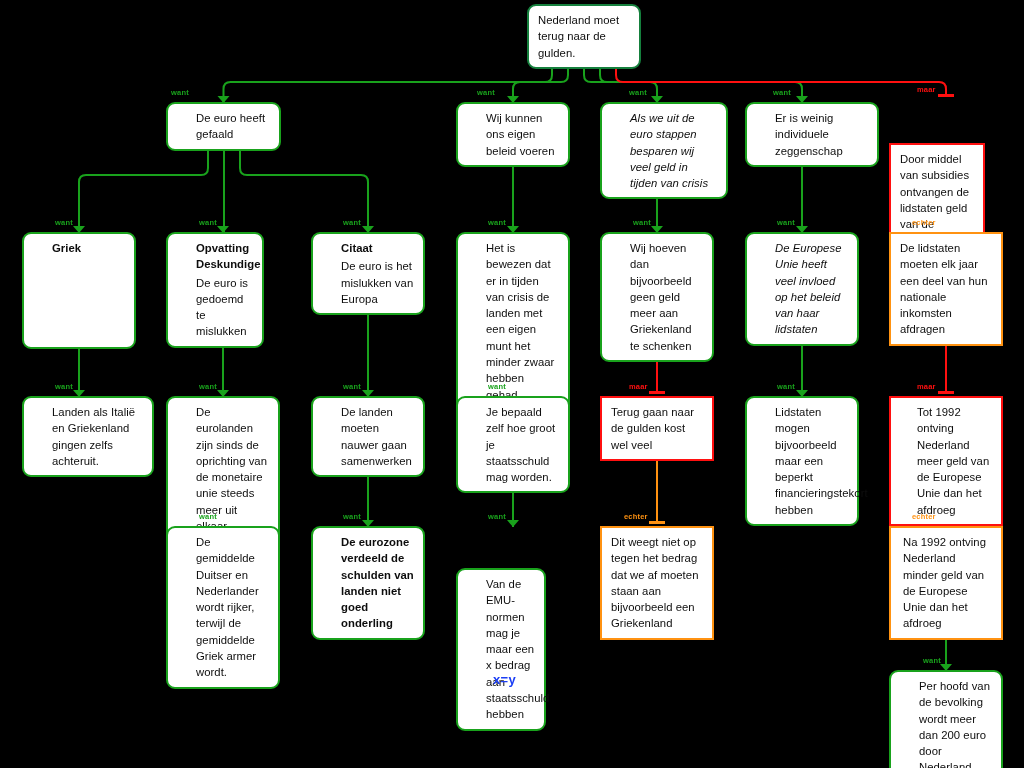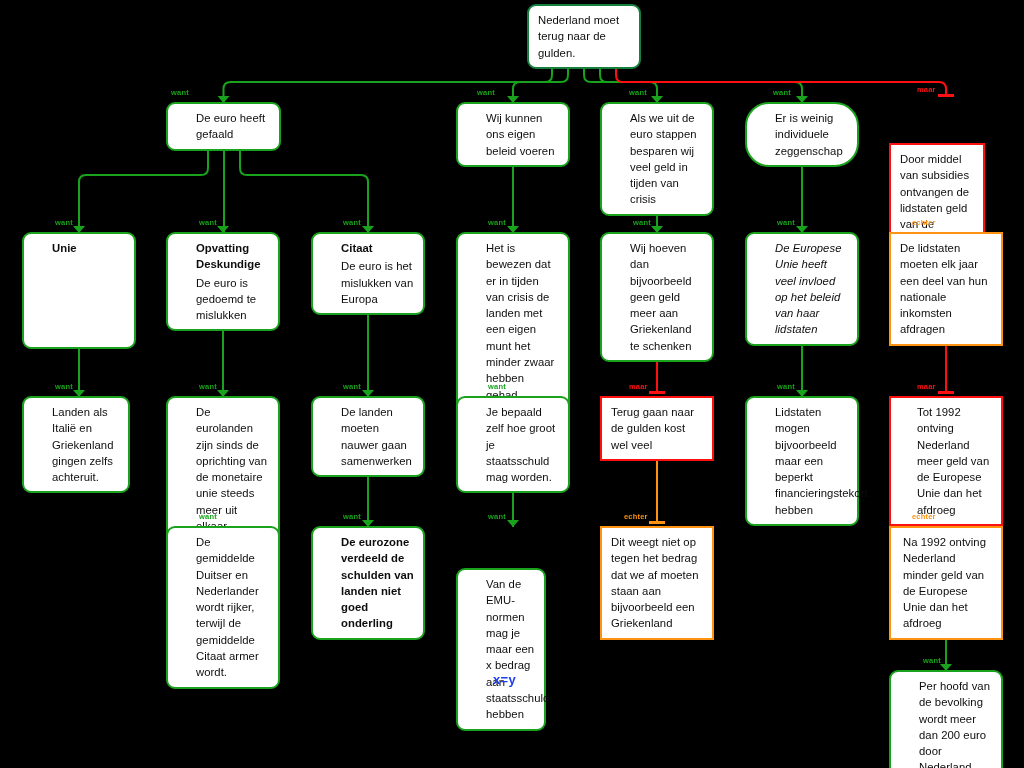--- a/index.html
+++ b/index.html
@@ -107,53 +107,53 @@
   <div id="nodes-layer">
       <div class="node root" style="left: 527px; top: 4px; width: 114px; min-height: 50px;">
         <span class="body">Nederland moet terug naar de gulden.</span>
       </div>
       <div class="node green" style="left: 166px; top: 102px; width: 115px; min-height: 45px;">
         <span class="body">De euro heeft gefaald</span>
       </div>
       <div class="node green" style="left: 456px; top: 102px; width: 114px; min-height: 45px;">
         <span class="body">Wij kunnen ons eigen beleid voeren</span>
       </div>
-      <div class="node green" style="left: 600px; top: 102px; width: 114px; min-height: 68px;">
+      <div class="node green" style="left: 600px; top: 102px; width: 128px; min-height: 68px; font-style: italic;">
         <span class="body">Als we uit de euro stappen besparen wij veel geld in tijden van crisis</span>
       </div>
-      <div class="node green" style="left: 745px; top: 102px; width: 114px; min-height: 53px; border-radius: 24px;">
+      <div class="node green" style="left: 745px; top: 102px; width: 134px; min-height: 53px;">
         <span class="body">Er is weinig individuele zeggenschap</span>
       </div>
       <div class="node red" style="left: 889px; top: 99px; width: 96px; min-height: 85px; margin-top: 44px;">
         <span class="body">Door middel van subsidies ontvangen de lidstaten geld van de Europese Unie</span>
       </div>
       <div class="node green" style="left: 22px; top: 232px; width: 114px; min-height: 117px;">
-        <span class="title">Unie</span>
-      </div>
-      <div class="node green" style="left: 166px; top: 232px; width: 114px; min-height: 85px;">
+        <span class="title">Griek</span>
+      </div>
+      <div class="node green" style="left: 166px; top: 232px; width: 98px; min-height: 85px;">
         <span class="title">Opvatting Deskundige</span>
         <span class="body">De euro is gedoemd te mislukken</span>
       </div>
       <div class="node green" style="left: 311px; top: 232px; width: 114px; min-height: 70px;">
         <span class="title">Citaat</span>
         <span class="body">De euro is het mislukken van Europa</span>
       </div>
       <div class="node green" style="left: 456px; top: 232px; width: 114px; min-height: 117px;">
         <span class="body">Het is bewezen dat er in tijden van crisis de landen met een eigen munt het minder zwaar hebben gehad.</span>
       </div>
       <div class="node green" style="left: 600px; top: 232px; width: 114px; min-height: 85px;">
         <span class="body">Wij hoeven dan bijvoorbeeld geen geld meer aan Griekenland te schenken</span>
       </div>
       <div class="node green" style="left: 745px; top: 232px; width: 114px; min-height: 70px; font-style: italic;">
         <span class="body">De Europese Unie heeft veel invloed op het beleid van haar lidstaten</span>
       </div>
       <div class="node orange" style="left: 889px; top: 232px; width: 114px; min-height: 85px;">
         <span class="body">De lidstaten moeten elk jaar een deel van hun nationale inkomsten afdragen</span>
       </div>
-      <div class="node green" style="left: 22px; top: 396px; width: 108px; min-height: 54px;">
+      <div class="node green" style="left: 22px; top: 396px; width: 132px; min-height: 54px;">
         <span class="body">Landen als Italië en Griekenland gingen zelfs achteruit.</span>
       </div>
       <div class="node green" style="left: 166px; top: 396px; width: 114px; min-height: 86px;">
         <span class="body">De eurolanden zijn sinds de oprichting van de monetaire unie steeds meer uit elkaar gegroeid.</span>
       </div>
       <div class="node green" style="left: 311px; top: 396px; width: 114px; min-height: 54px;">
         <span class="body">De landen moeten nauwer gaan samenwerken</span>
       </div>
       <div class="node green" style="left: 456px; top: 396px; width: 114px; min-height: 70px;">
         <span class="body">Je bepaald zelf hoe groot je staatsschuld mag worden.</span>
@@ -161,21 +161,21 @@
       <div class="node red" style="left: 600px; top: 396px; width: 114px; min-height: 54px;">
         <span class="body">Terug gaan naar de gulden kost wel veel</span>
       </div>
       <div class="node green" style="left: 745px; top: 396px; width: 114px; min-height: 85px;">
         <span class="body">Lidstaten mogen bijvoorbeeld maar een beperkt financieringstekort hebben</span>
       </div>
       <div class="node red" style="left: 889px; top: 396px; width: 114px; min-height: 85px; padding-left: 26px;">
         <span class="body">Tot 1992 ontving Nederland meer geld van de Europese Unie dan het afdroeg</span>
       </div>
       <div class="node green" style="left: 166px; top: 526px; width: 114px; min-height: 100px;">
-        <span class="body">De gemiddelde Duitser en Nederlander wordt rijker, terwijl de gemiddelde Citaat armer wordt.</span>
+        <span class="body">De gemiddelde Duitser en Nederlander wordt rijker, terwijl de gemiddelde Griek armer wordt.</span>
       </div>
       <div class="node green" style="left: 311px; top: 526px; width: 114px; min-height: 85px; font-weight: bold;">
         <span class="body">De eurozone verdeeld de schulden van landen niet goed onderling</span>
       </div>
       <div class="node green" style="left: 456px; top: 526px; width: 90px; min-height: 85px; margin-top: 42px;">
         <span class="body">Van de EMU-normen mag je maar een x bedrag aan staatsschuld hebben</span>
       </div>
       <div class="node orange" style="left: 600px; top: 526px; width: 114px; min-height: 96px;">
         <span class="body">Dit weegt niet op tegen het bedrag dat we af moeten staan aan bijvoorbeeld een Griekenland</span>
       </div>

